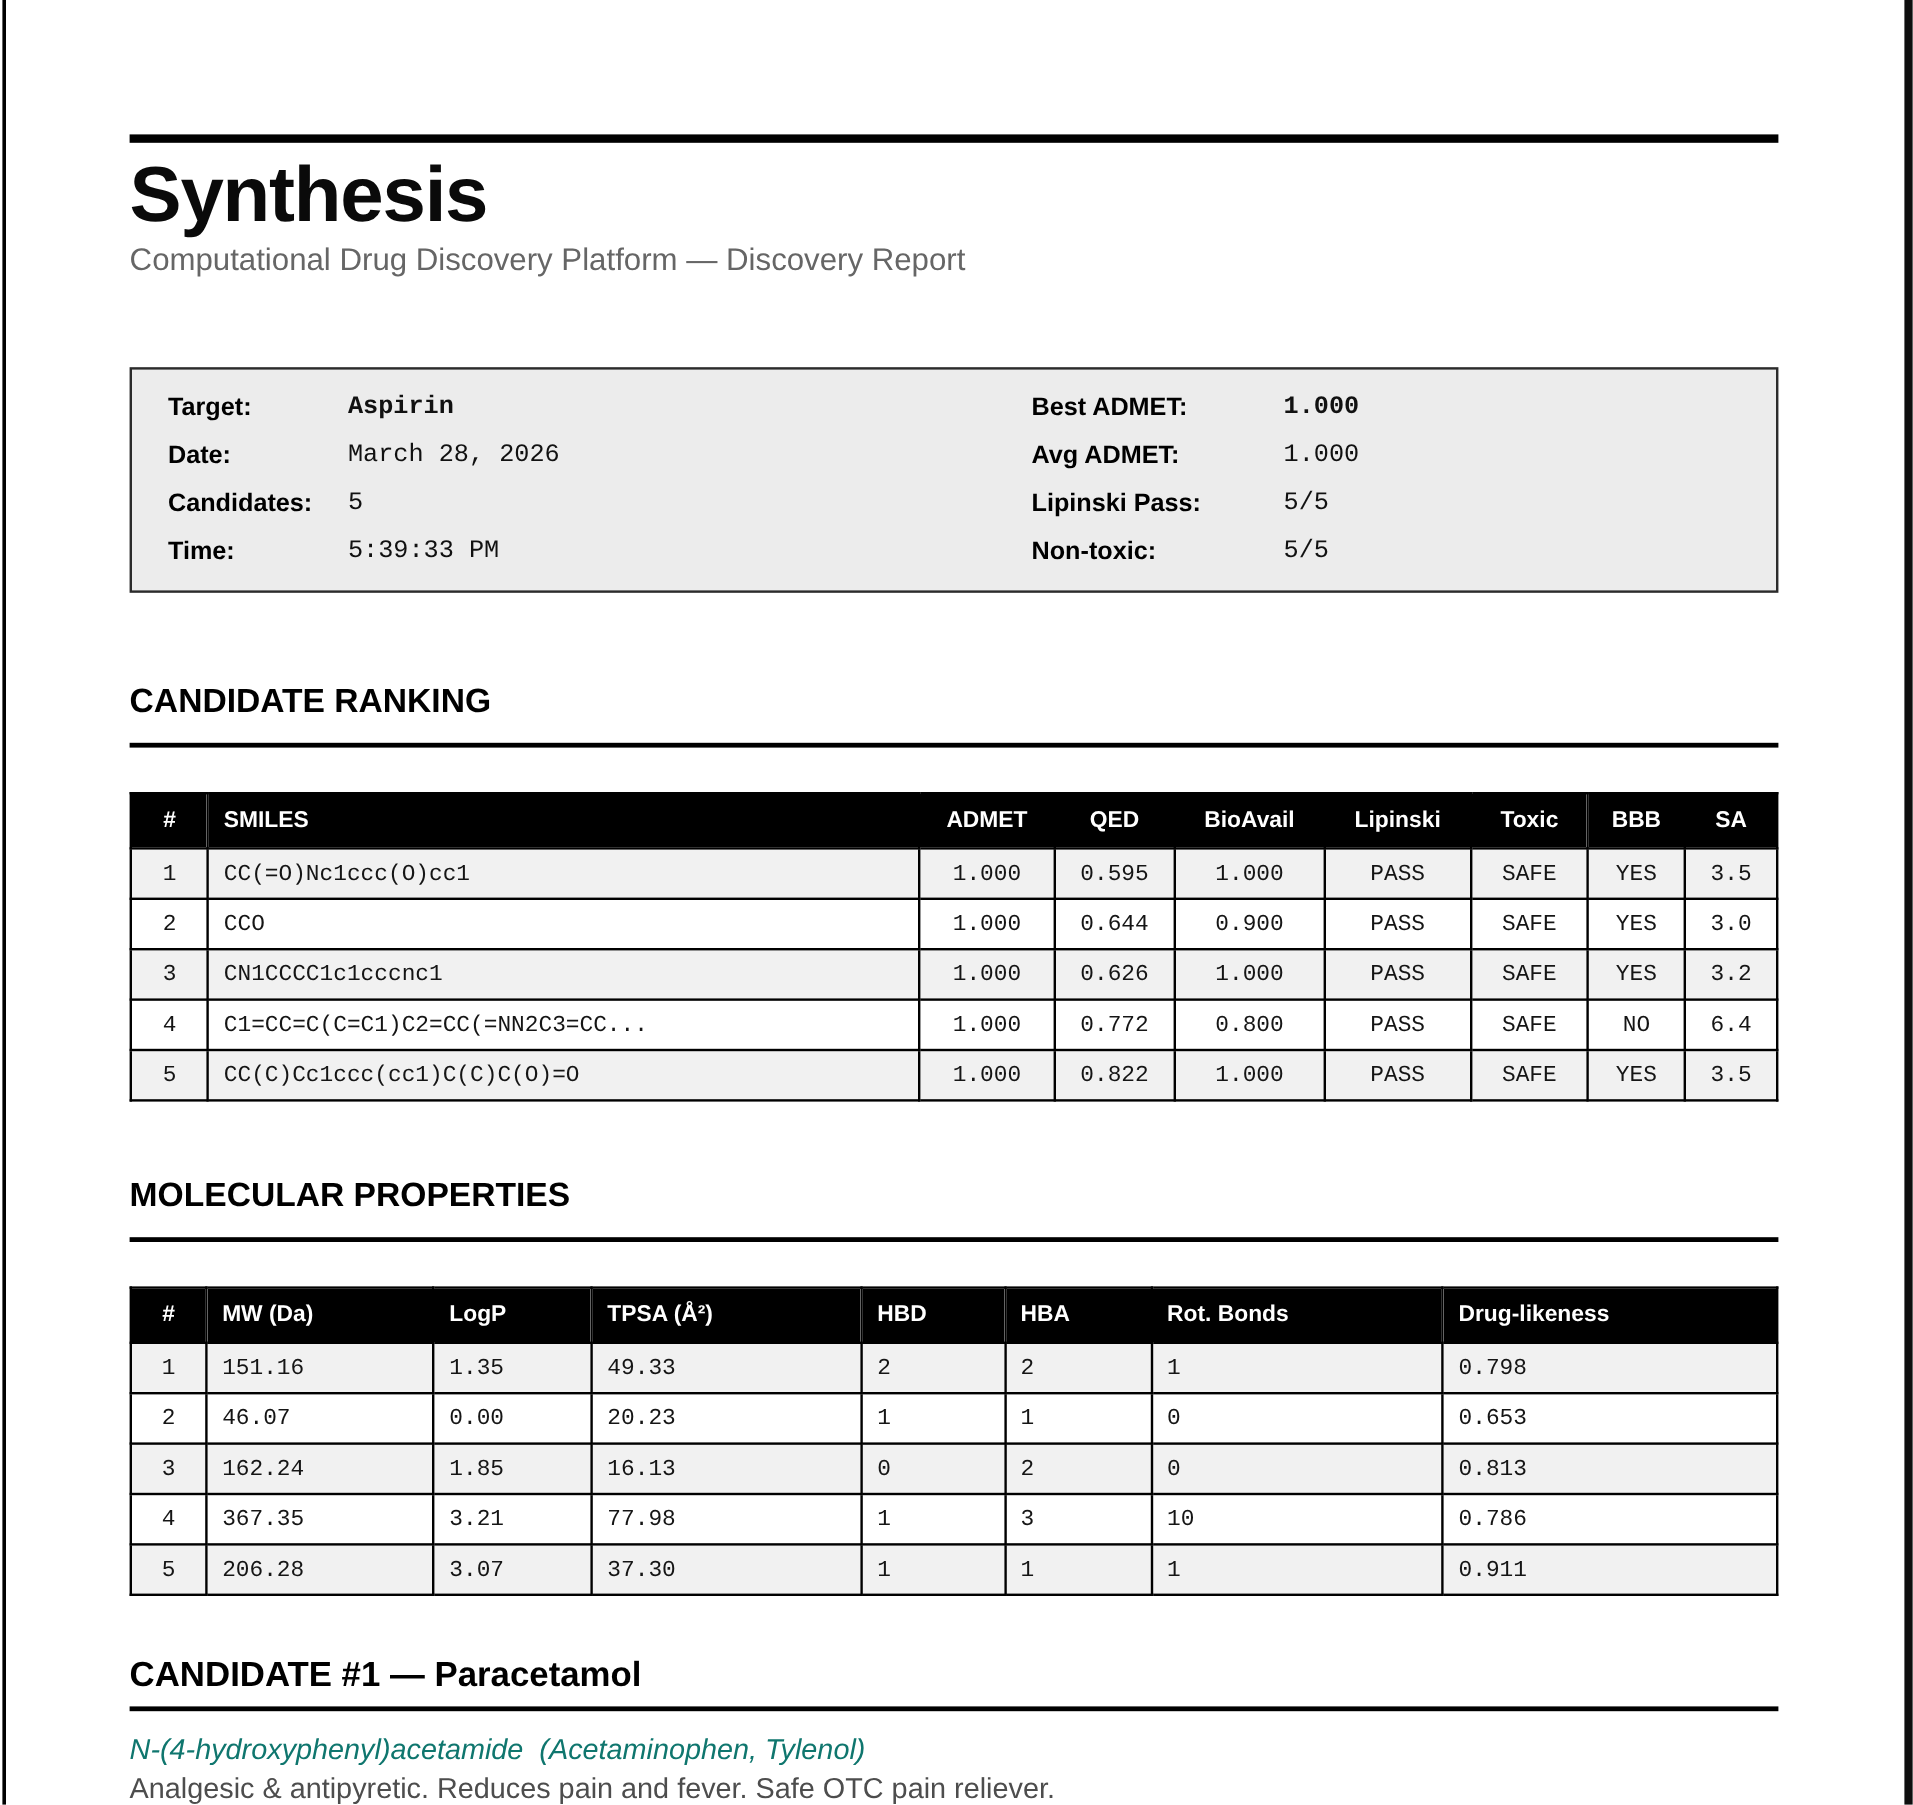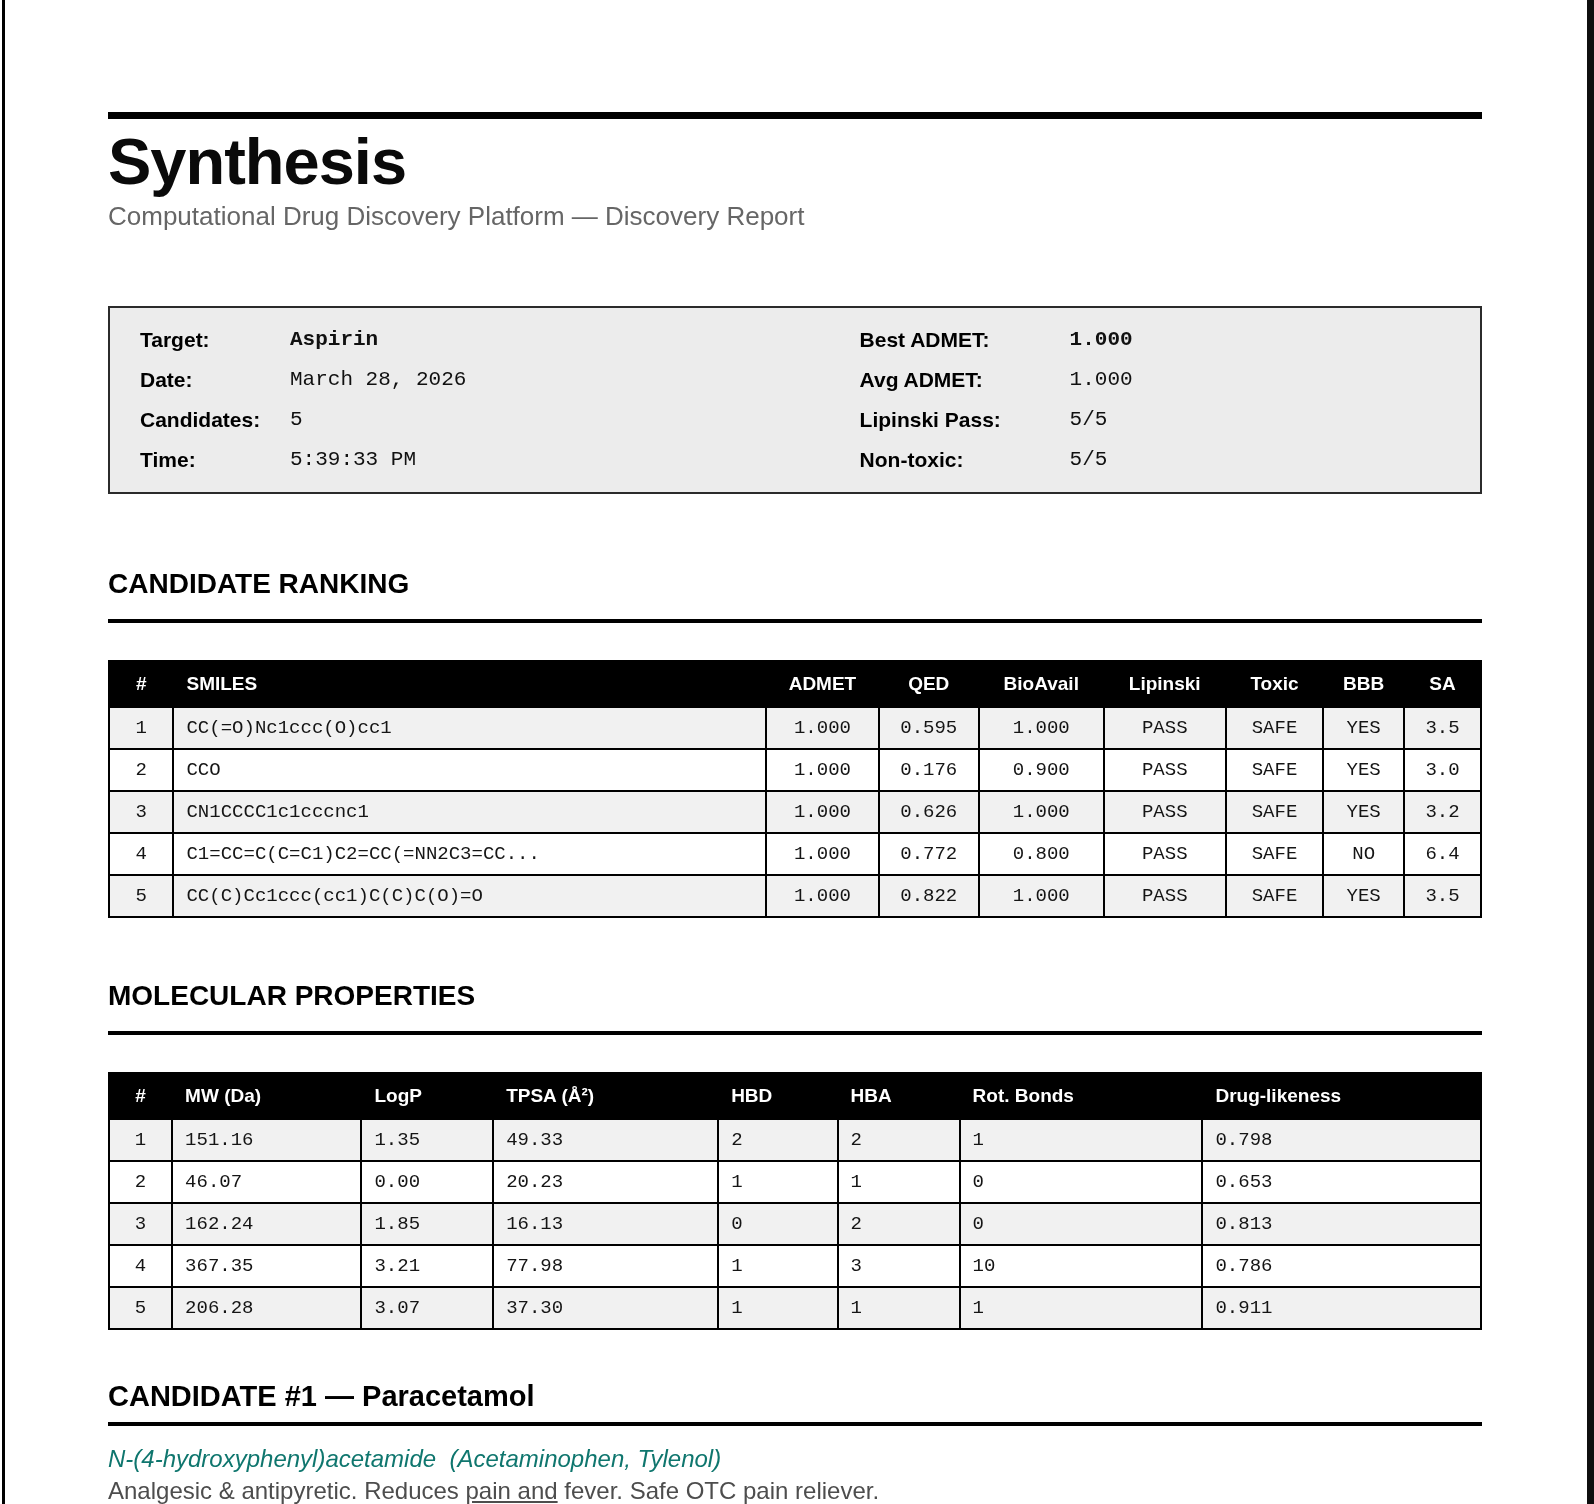--- a/index.html
+++ b/index.html
@@ -138,21 +138,21 @@
     white-space: pre-wrap;
     line-height: 30px;
   }
   .description {
     position: relative;
     margin-top: 2px;
     font-size: 24px;
     color: var(--body-gray);
     line-height: 30px;
   }
-  .underlined { text-decoration: underline; }
+  .underlined { }
   .handle-pill {
     position: absolute;
     left: 341px;
     top: 40px;
     width: 78px;
     height: 13px;
     border-radius: 9px;
     background: var(--pill-fill);
     border: 3px solid var(--pill-edge);
   }
@@ -245,21 +245,21 @@
           <td class="c">1.000</td>
           <td class="c">PASS</td>
           <td class="c">SAFE</td>
           <td class="c">YES</td>
           <td class="c">3.5</td>
         </tr>
         <tr>
           <td class="c">2</td>
           <td class="l">CCO</td>
           <td class="c">1.000</td>
-          <td class="c">0.176</td>
+          <td class="c">0.644</td>
           <td class="c">0.900</td>
           <td class="c">PASS</td>
           <td class="c">SAFE</td>
           <td class="c">YES</td>
           <td class="c">3.0</td>
         </tr>
         <tr class="stripe">
           <td class="c">3</td>
           <td class="l">CN1CCCC1c1cccnc1</td>
           <td class="c">1.000</td>

